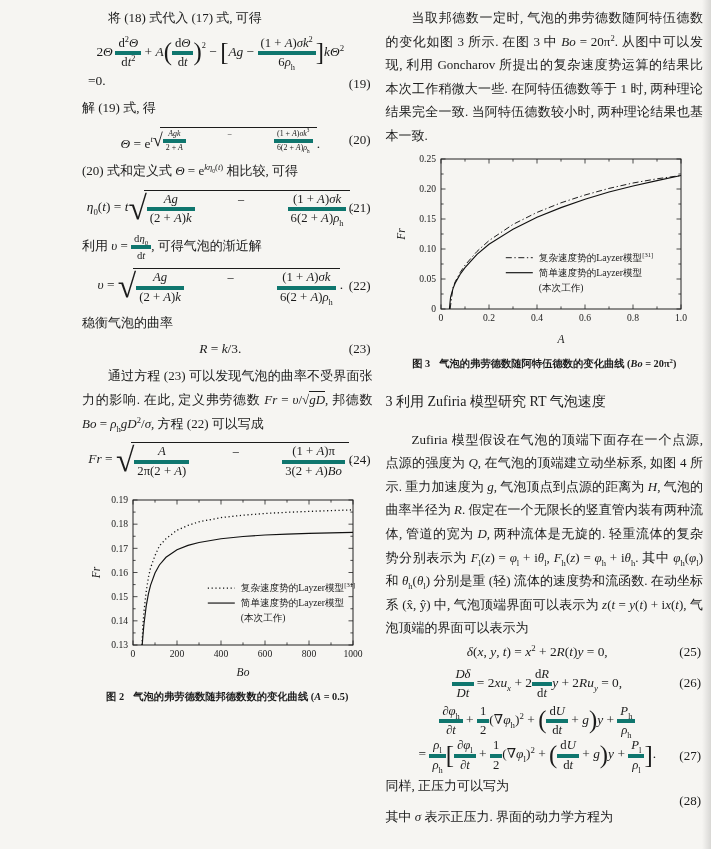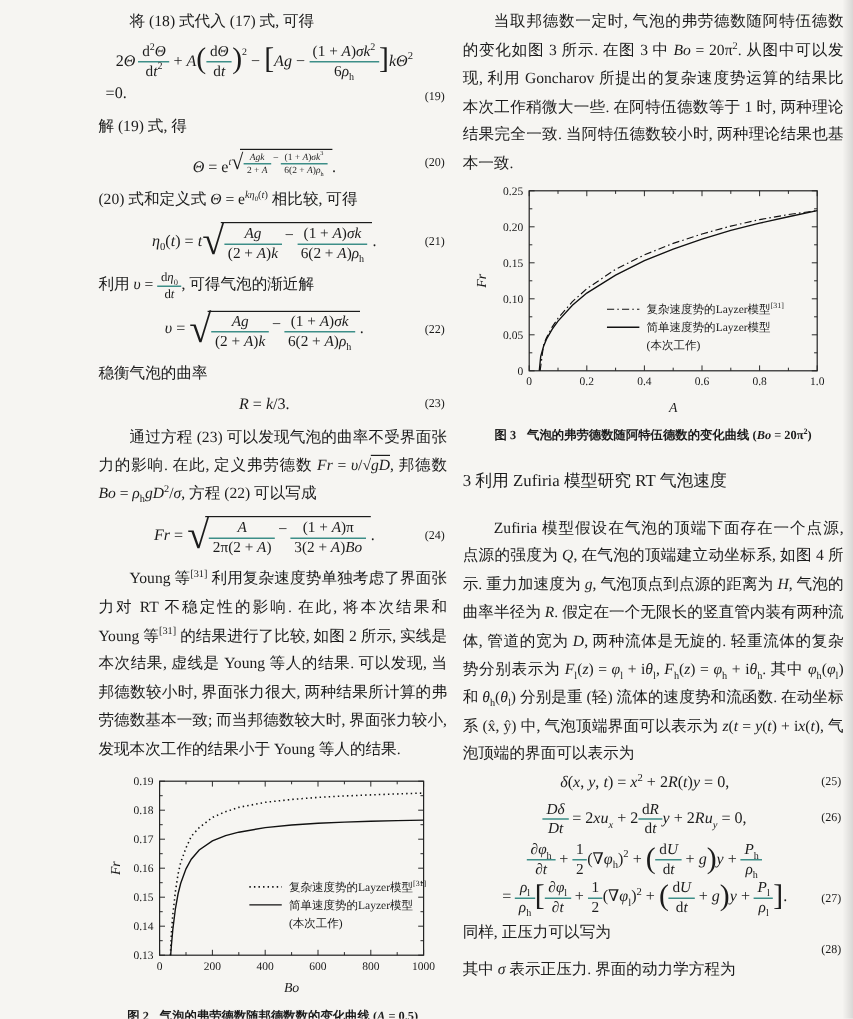--- a/index.html
+++ b/index.html
@@ -17,28 +17,28 @@
   .col-right{width:330px;}
   p{margin:0;line-height:23.6px;text-align:justify;}
   .indent{text-indent:2em;}
   sup,sub{font-size:0.66em;line-height:0;}
   i{font-style:italic;}
   
   .eq-row{display:flex;align-items:center;justify-content:center;position:relative;padding:7px 14px 7px 0;}
   .eq-row .eq-body{text-align:center;font-size:13.4px;}
   .eq-row.left{justify-content:flex-start;}
   .eq-row.left .eq-body{padding-left:6px;}
-  .eq-num{position:absolute;right:2px;top:50%;transform:translateY(-50%);font-size:10px;}
+  .eq-num{position:absolute;right:2px;top:50%;transform:translateY(-50%);font-size:13px;}
   .frac{display:inline-block;vertical-align:middle;text-align:center;line-height:1.05;font-size:0.95em;}
-  .frac .num{display:block;border-bottom:1px solid #0f766e;padding:0 3px 1px;}
+  .frac .num{display:block;border-bottom:4px solid #0f766e;padding:0 3px 1px;}
   .frac .den{display:block;padding:1px 3px 0;}
   .ifrac{font-size:0.82em;}
   .sqrt{display:inline-flex;align-items:center;vertical-align:middle;}
   .rsym{font-size:2.5em;line-height:1;margin-right:-3px;font-weight:400;}
-  .rad{display:inline-flex;align-items:flex-start;border-top:1.2px solid #1b1b1b;padding:2px 4px 0 3px;}
+  .rad{display:inline-flex;align-items:flex-start;border-top:1.2px solid #1b1b1b;padding:2px 4px 0 3px;gap:40px;}
   .sup-exp{display:inline-block;vertical-align:0.75em;font-size:0.62em;}
   .sup-exp .rsym{font-size:2.2em;}
   .bp{font-size:1.85em;font-weight:300;vertical-align:middle;line-height:0;position:relative;top:-0.04em;}
   .out{vertical-align:1.05em;font-size:0.62em;line-height:0;}
   .ov{border-top:1px solid #1b1b1b;}
   
   .figure{text-align:center;margin-top:8px;}
   .figure svg{display:inline-block;}
   .figcap{font-size:10.3px;font-weight:bold;line-height:15px;margin-top:6px;text-align:center;}
   .figcap .cap-label{margin-right:9px;}
@@ -130,21 +130,20 @@
                   <span class="num"><i>A</i></span>
                   <span class="den">2π(2 + <i>A</i>)</span>
                 </span> − <span class="frac">
                   <span class="num">(1 + <i>A</i>)π</span>
                   <span class="den">3(2 + <i>A</i>)<i>Bo</i></span>
                 </span></span>
             </span>.</span>
         <span class="eq-num">(24)</span>
       </div>
 
-      <p class="indent">Young 等<sup>[31]</sup> 利用复杂速度势单独考虑了界面张力对 RT 不稳定性的影响. 在此, 将本次结果和 Young 等<sup>[31]</sup> 的结果进行了比较, 如图 2 所示, 实线是本次结果, 虚线是 Young 等人的结果. 可以发现, 当邦德数较小时, 界面张力很大, 两种结果所计算的弗劳德数基本一致; 而当邦德数较大时, 界面张力较小, 发现本次工作的结果小于 Young 等人的结果.</p>
 
       <div class="figure">
         <svg id="chart-fig2" width="276" height="186">
             <rect x="44" y="7" width="220" height="145" fill="none" stroke="#222" stroke-width="1"></rect>
             <line x1="44" y1="152" x2="44" y2="147.5" stroke="#222" stroke-width="0.8"></line>
             <line x1="44" y1="7" x2="44" y2="11.5" stroke="#222" stroke-width="0.8"></line>
             <text x="44" y="164" text-anchor="middle" class="tick">0</text>
             <line x1="88" y1="152" x2="88" y2="147.5" stroke="#222" stroke-width="0.8"></line>
             <line x1="88" y1="7" x2="88" y2="11.5" stroke="#222" stroke-width="0.8"></line>
             <text x="88" y="164" text-anchor="middle" class="tick">200</text>

